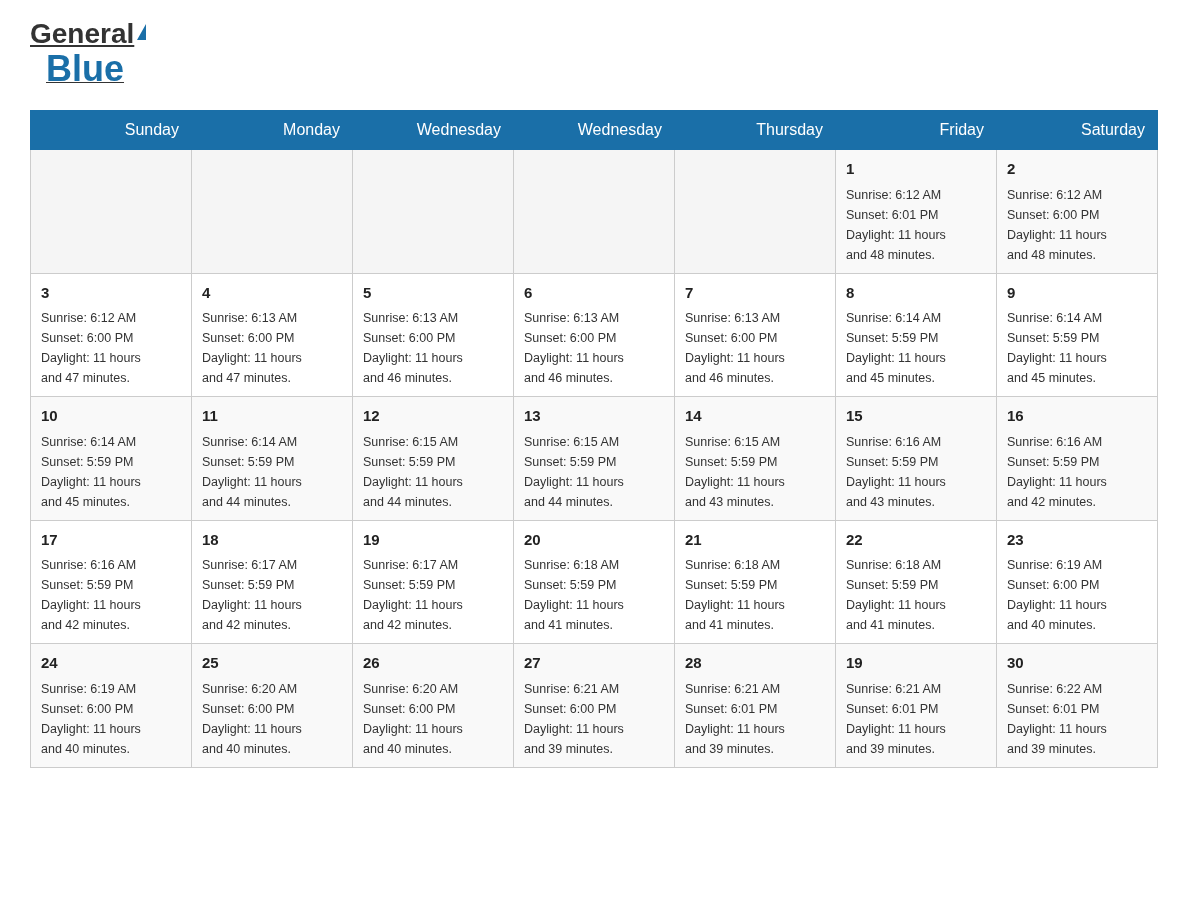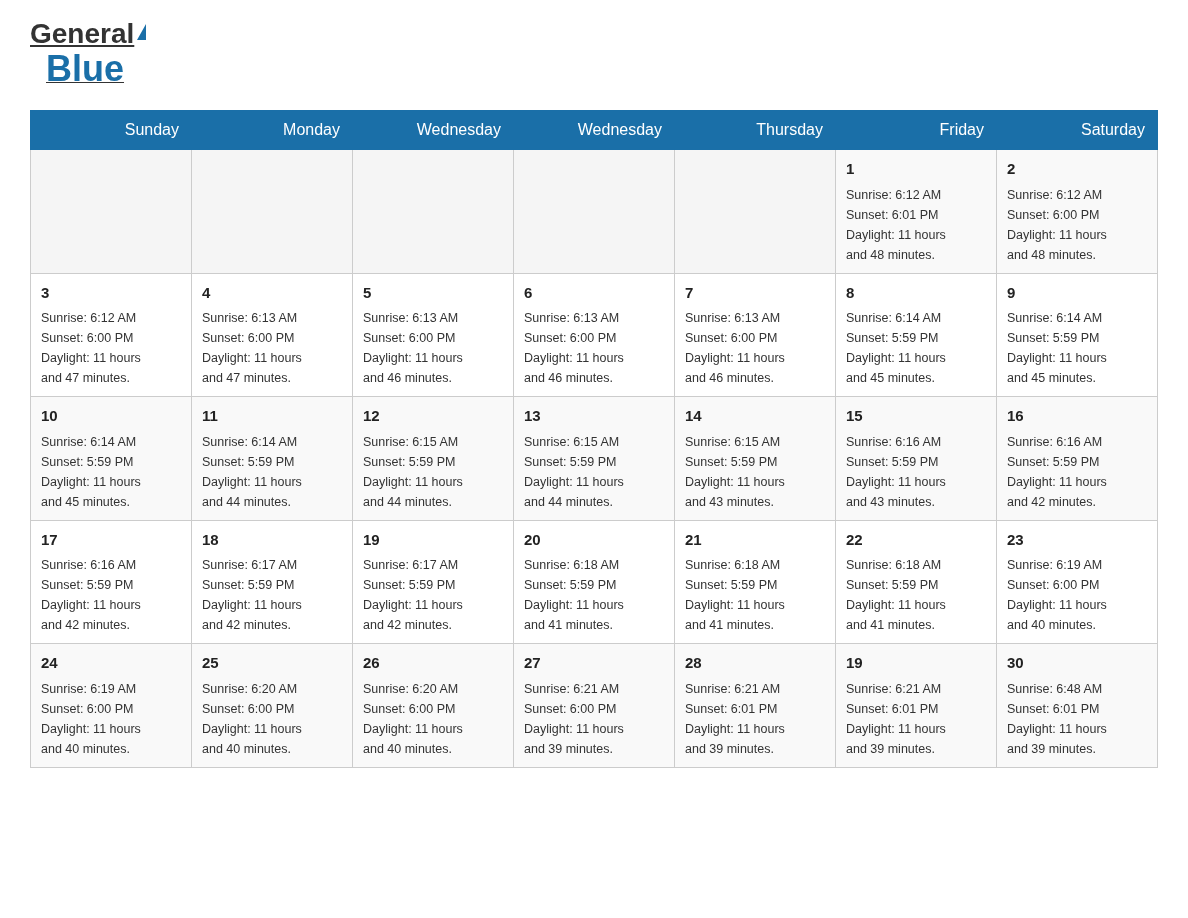--- a/index.html
+++ b/index.html
@@ -329,20 +329,20 @@
         </td>
         <td>
           <span class="day-number">19</span>
           <div class="day-info">Sunrise: 6:21 AM</div>
           <div class="day-info">Sunset: 6:01 PM</div>
           <div class="day-info">Daylight: 11 hours</div>
           <div class="day-info">and 39 minutes.</div>
         </td>
         <td>
           <span class="day-number">30</span>
-          <div class="day-info">Sunrise: 6:48 AM</div>
+          <div class="day-info">Sunrise: 6:22 AM</div>
           <div class="day-info">Sunset: 6:01 PM</div>
           <div class="day-info">Daylight: 11 hours</div>
           <div class="day-info">and 39 minutes.</div>
         </td>
       </tr>
     </tbody>
 </table>
 
 </body></html>

